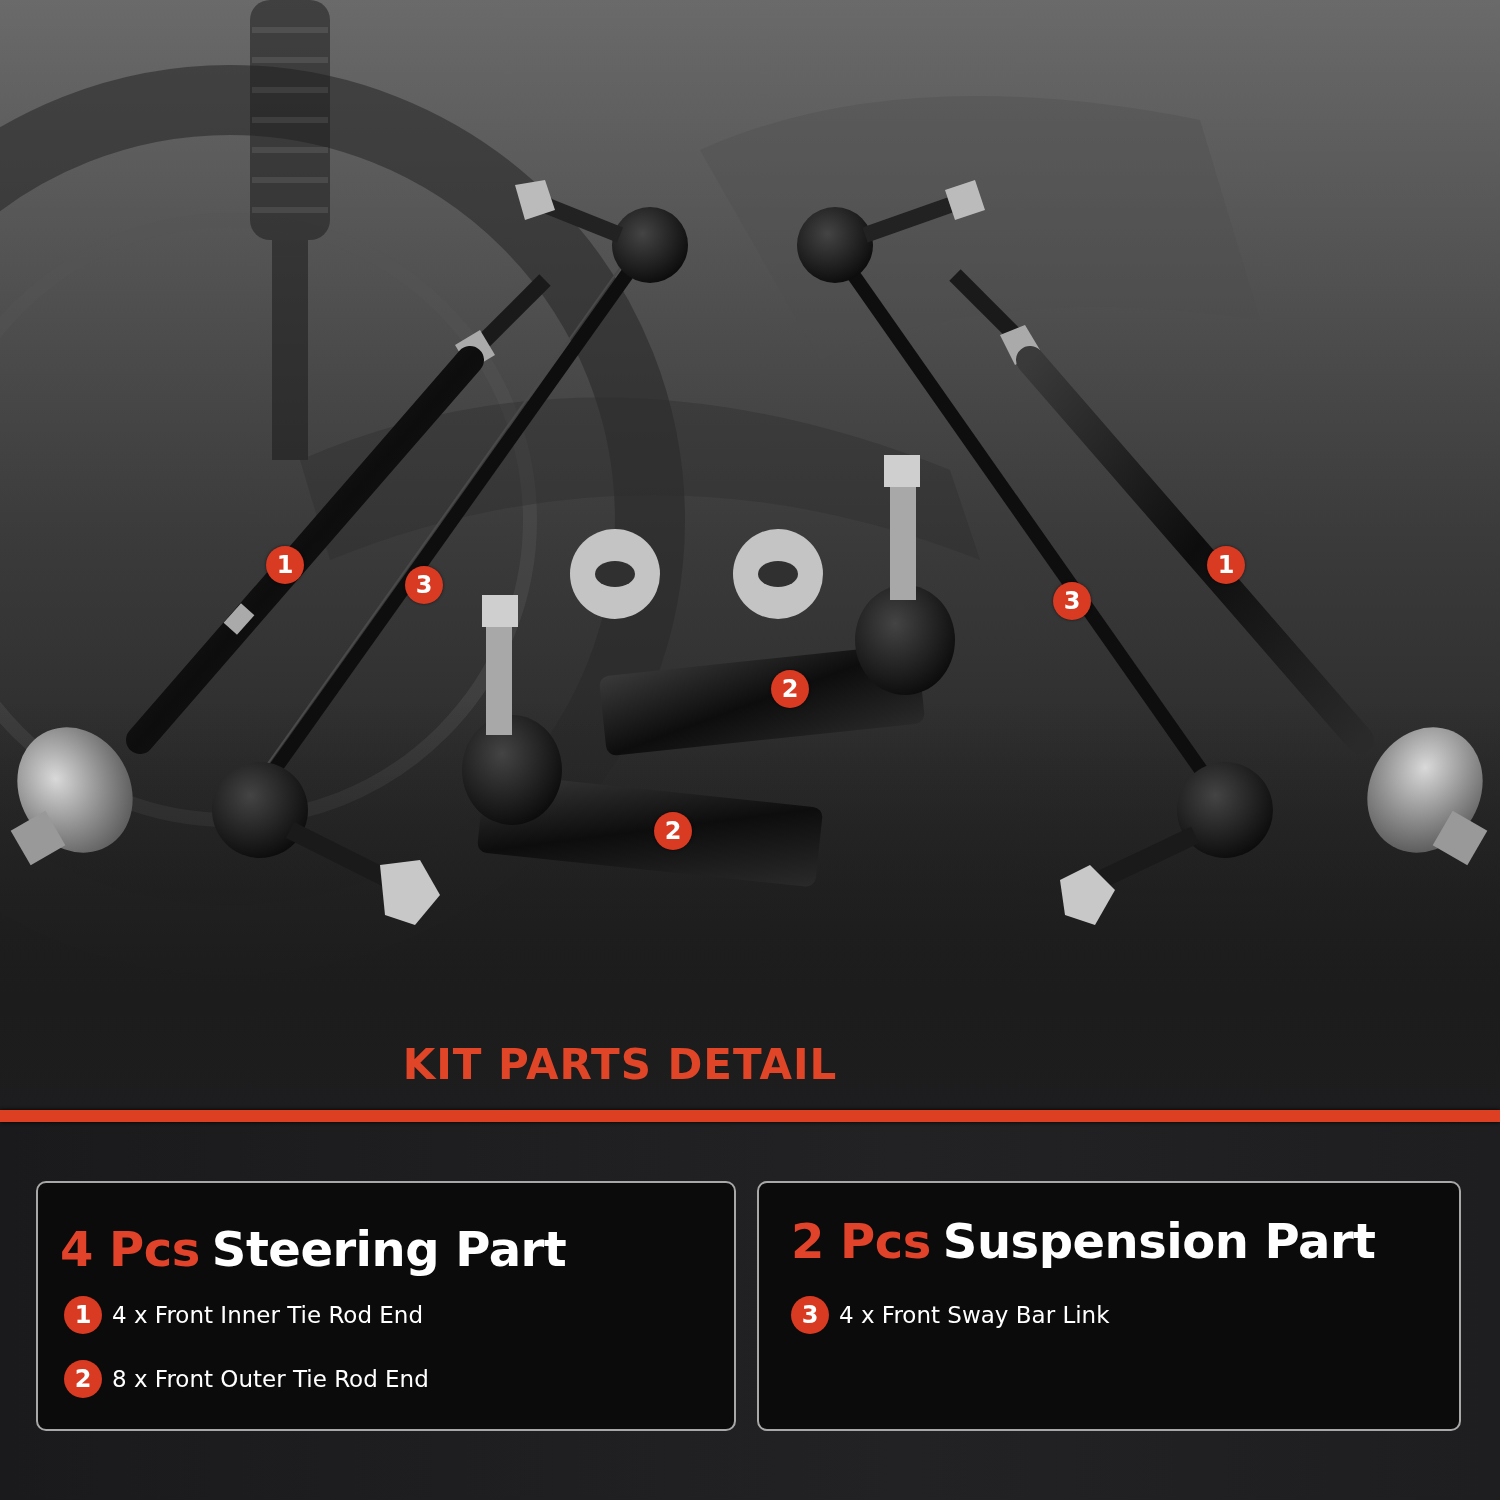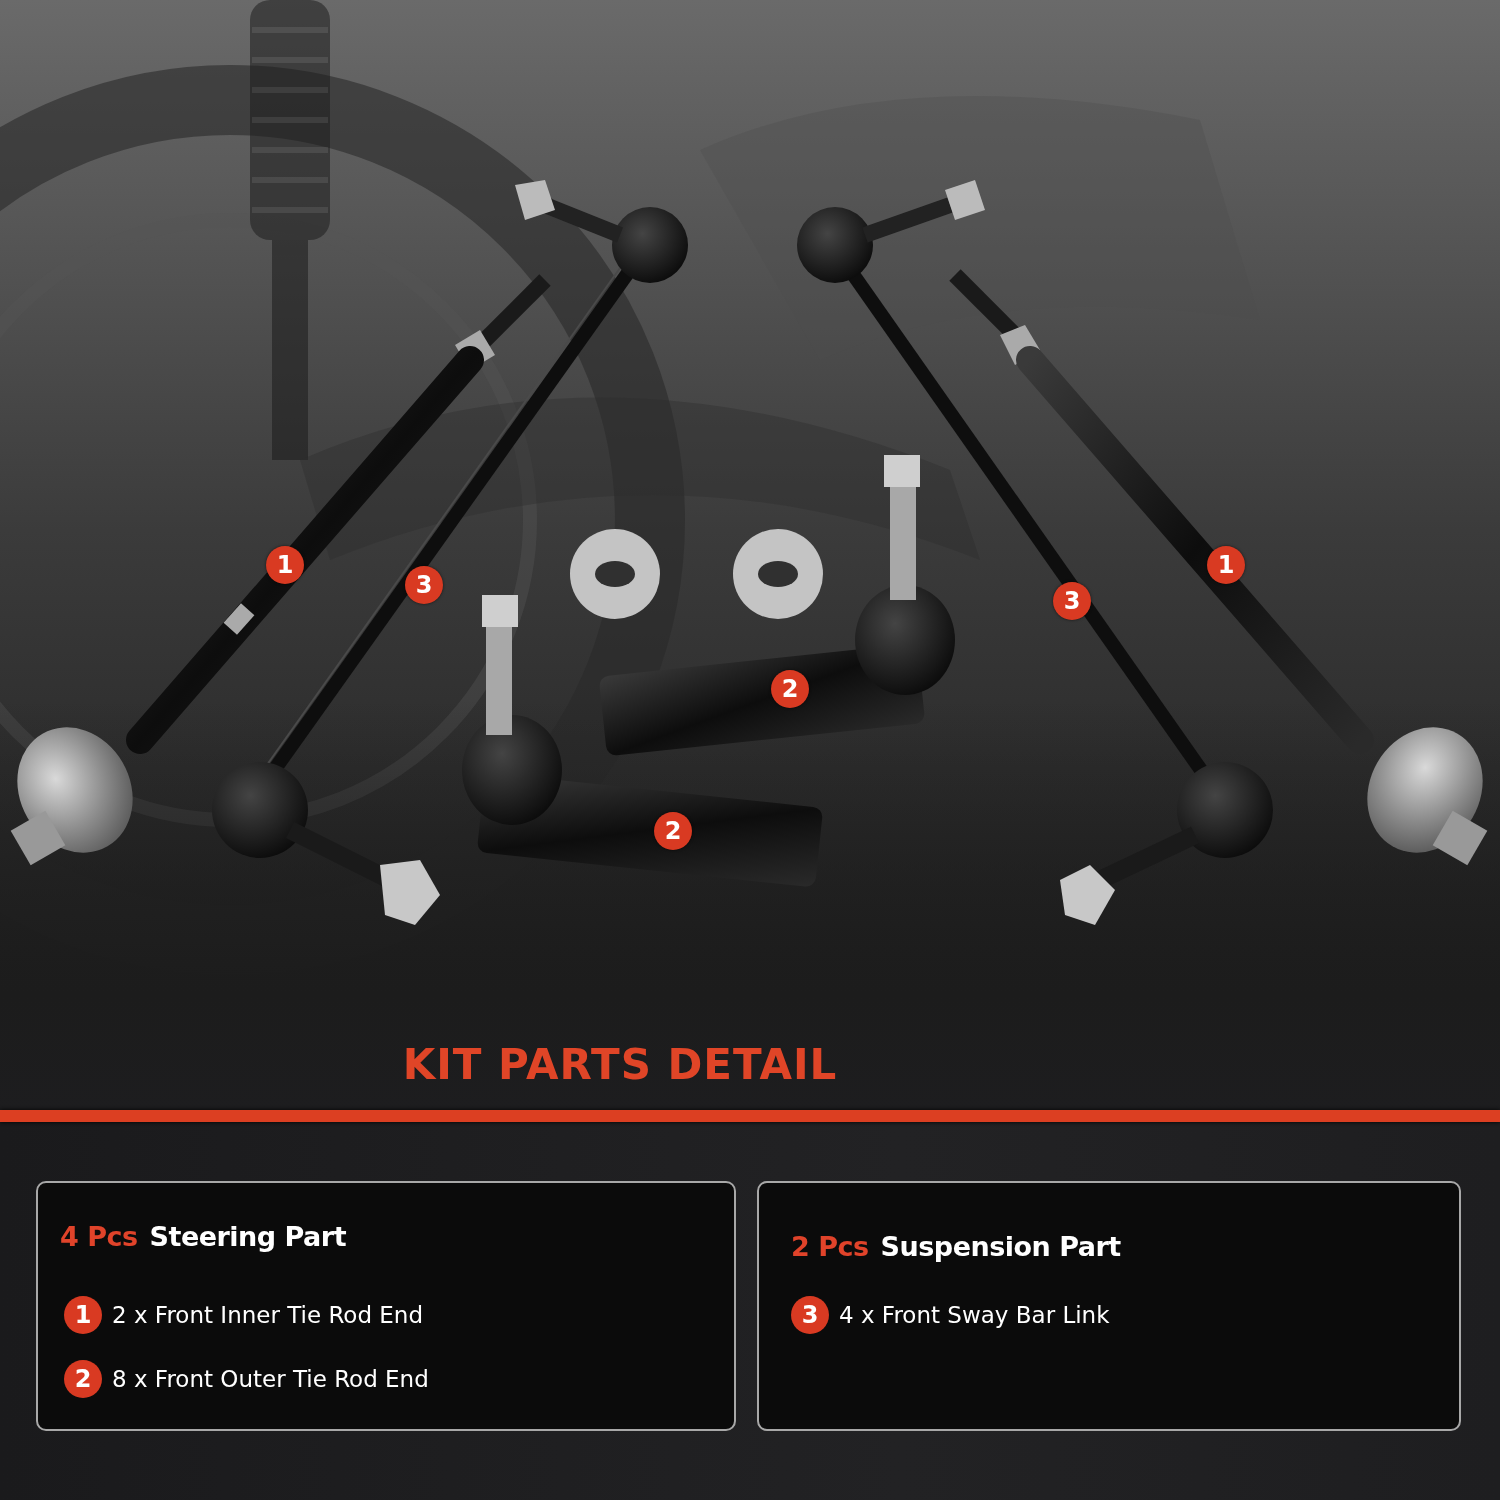--- a/index.html
+++ b/index.html
@@ -12,21 +12,21 @@
   .badge{position:absolute;width:38px;height:38px;border-radius:50%;background:#d93a22;color:#fff;
     font-weight:bold;font-size:24px;line-height:38px;text-align:center;box-shadow:0 0 3px rgba(0,0,0,.6);
     font-family:"DejaVu Sans",sans-serif;}
   .title{position:absolute;left:0;top:1040px;width:1240px;text-align:center;color:#e04527;font-weight:bold;
     font-size:42px;letter-spacing:1px;font-family:"DejaVu Sans",sans-serif;}
   .red-line{position:absolute;left:0;top:1110px;width:1500px;height:12px;background:#dc3f22;box-shadow:0 0 4px #000;}
   .bottom-bg{position:absolute;left:0;top:1122px;width:1500px;height:378px;background:linear-gradient(to right,#1a1a1c,#222224 60%,#1e1e20);}
   .card{position:absolute;top:1181px;height:250px;border:2px solid #a8a8a8;border-radius:10px;background:#0b0b0b;box-sizing:border-box;}
   .card.left{left:36px;width:700px;}
   .card.right{left:757px;width:704px;}
-  .card h2{margin:0;position:absolute;font-size:27px;font-weight:bold;color:#fff;white-space:nowrap;font-family:"DejaVu Sans",sans-serif;letter-spacing:-0.5px;}
+  .card h2{margin:0;position:absolute;font-size:48px;font-weight:bold;color:#fff;white-space:nowrap;font-family:"DejaVu Sans",sans-serif;letter-spacing:-0.5px;}
   .card h2 .count{color:#e0432a;margin-right:12px;}
   .item{position:absolute;display:flex;align-items:center;color:#fff;font-size:23px;white-space:nowrap;font-family:"DejaVu Sans",sans-serif;}
   .item .num{width:38px;height:38px;border-radius:50%;background:#d93a22;color:#fff;font-weight:bold;font-size:24px;
     line-height:38px;text-align:center;margin-right:10px;}
 </style>
 </head>
 <body>
 
 <div class="stage">
 
@@ -149,30 +149,30 @@
   <div class="title">KIT PARTS DETAIL</div>
   <div class="bottom-bg"></div>
   <div class="red-line"></div>
 
   <div class="card left">
     <h2 style="left:22px;top:38px;">
       <span class="count">4 Pcs</span><span>Steering Part</span>
     </h2>
     <div class="item" style="left:26px;top:113px;">
       <span class="num">1</span>
-      <span>2 x Front Inner Tie Rod End</span>
+      <span>4 x Front Inner Tie Rod End</span>
     </div>
     <div class="item" style="left:26px;top:177px;">
       <span class="num">2</span>
       <span>8 x Front Outer Tie Rod End</span>
     </div>
   </div>
 
   <div class="card right">
-    <h2 style="left:32px;top:48px;">
+    <h2 style="left:32px;top:30px;">
       <span class="count">2 Pcs</span><span>Suspension Part</span>
     </h2>
     <div class="item" style="left:32px;top:113px;">
       <span class="num">3</span>
       <span>4 x Front Sway Bar Link</span>
     </div>
   </div>
 
 </div>
 

